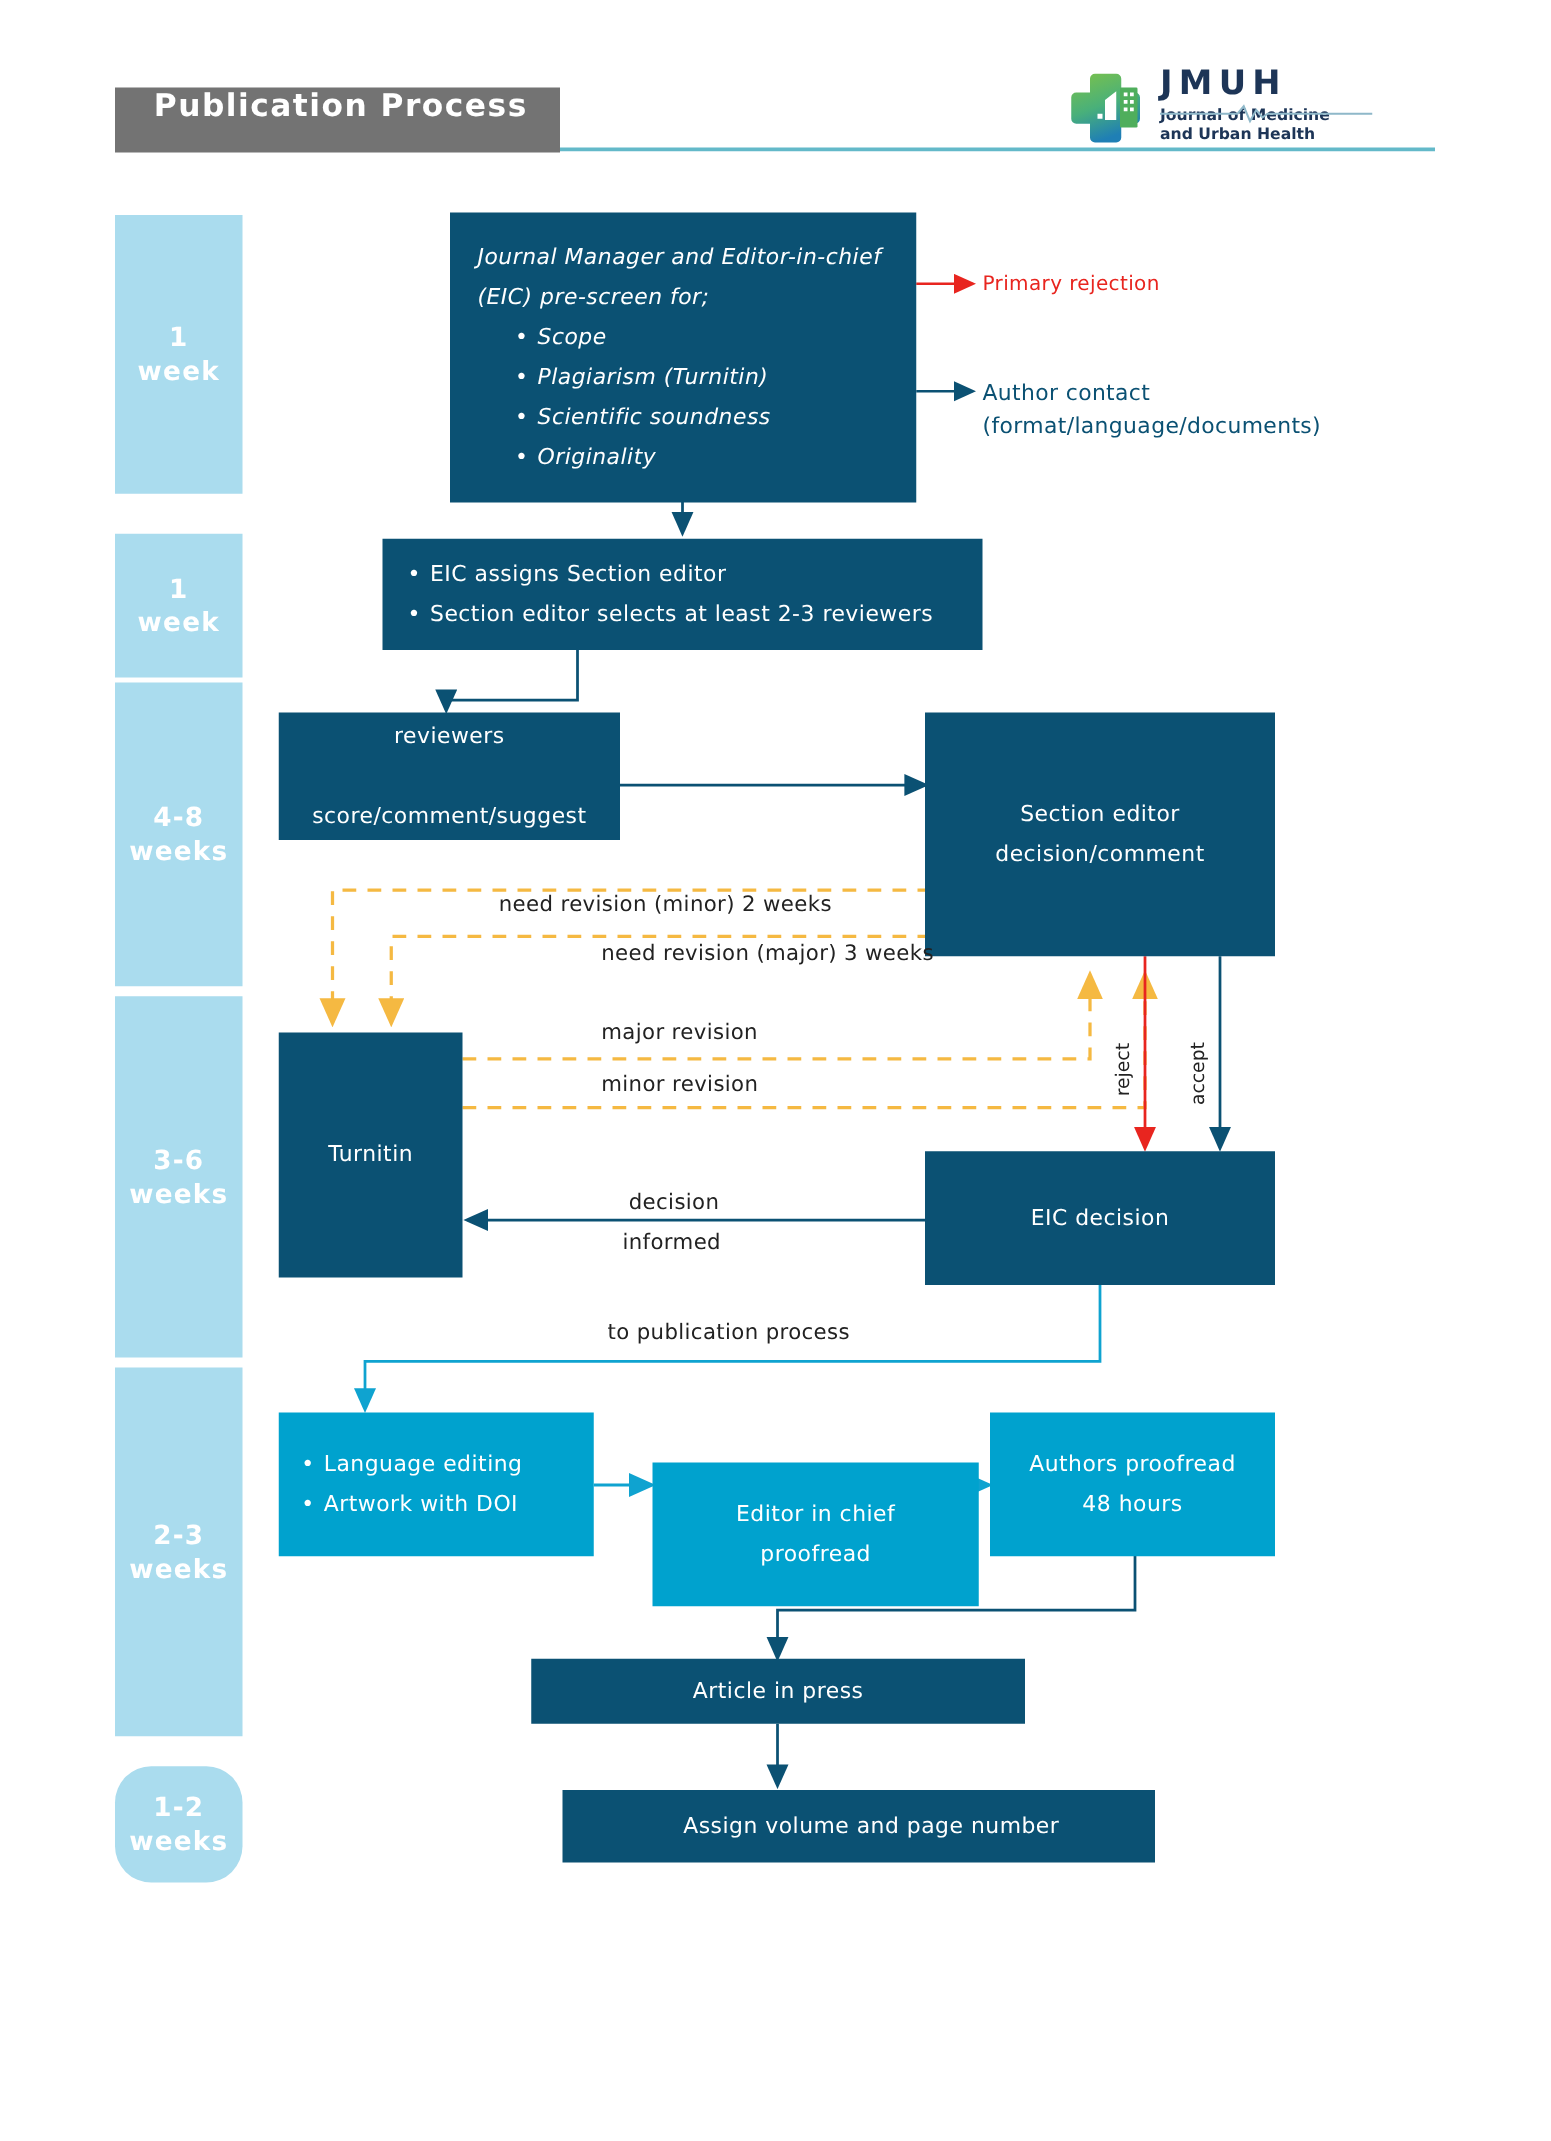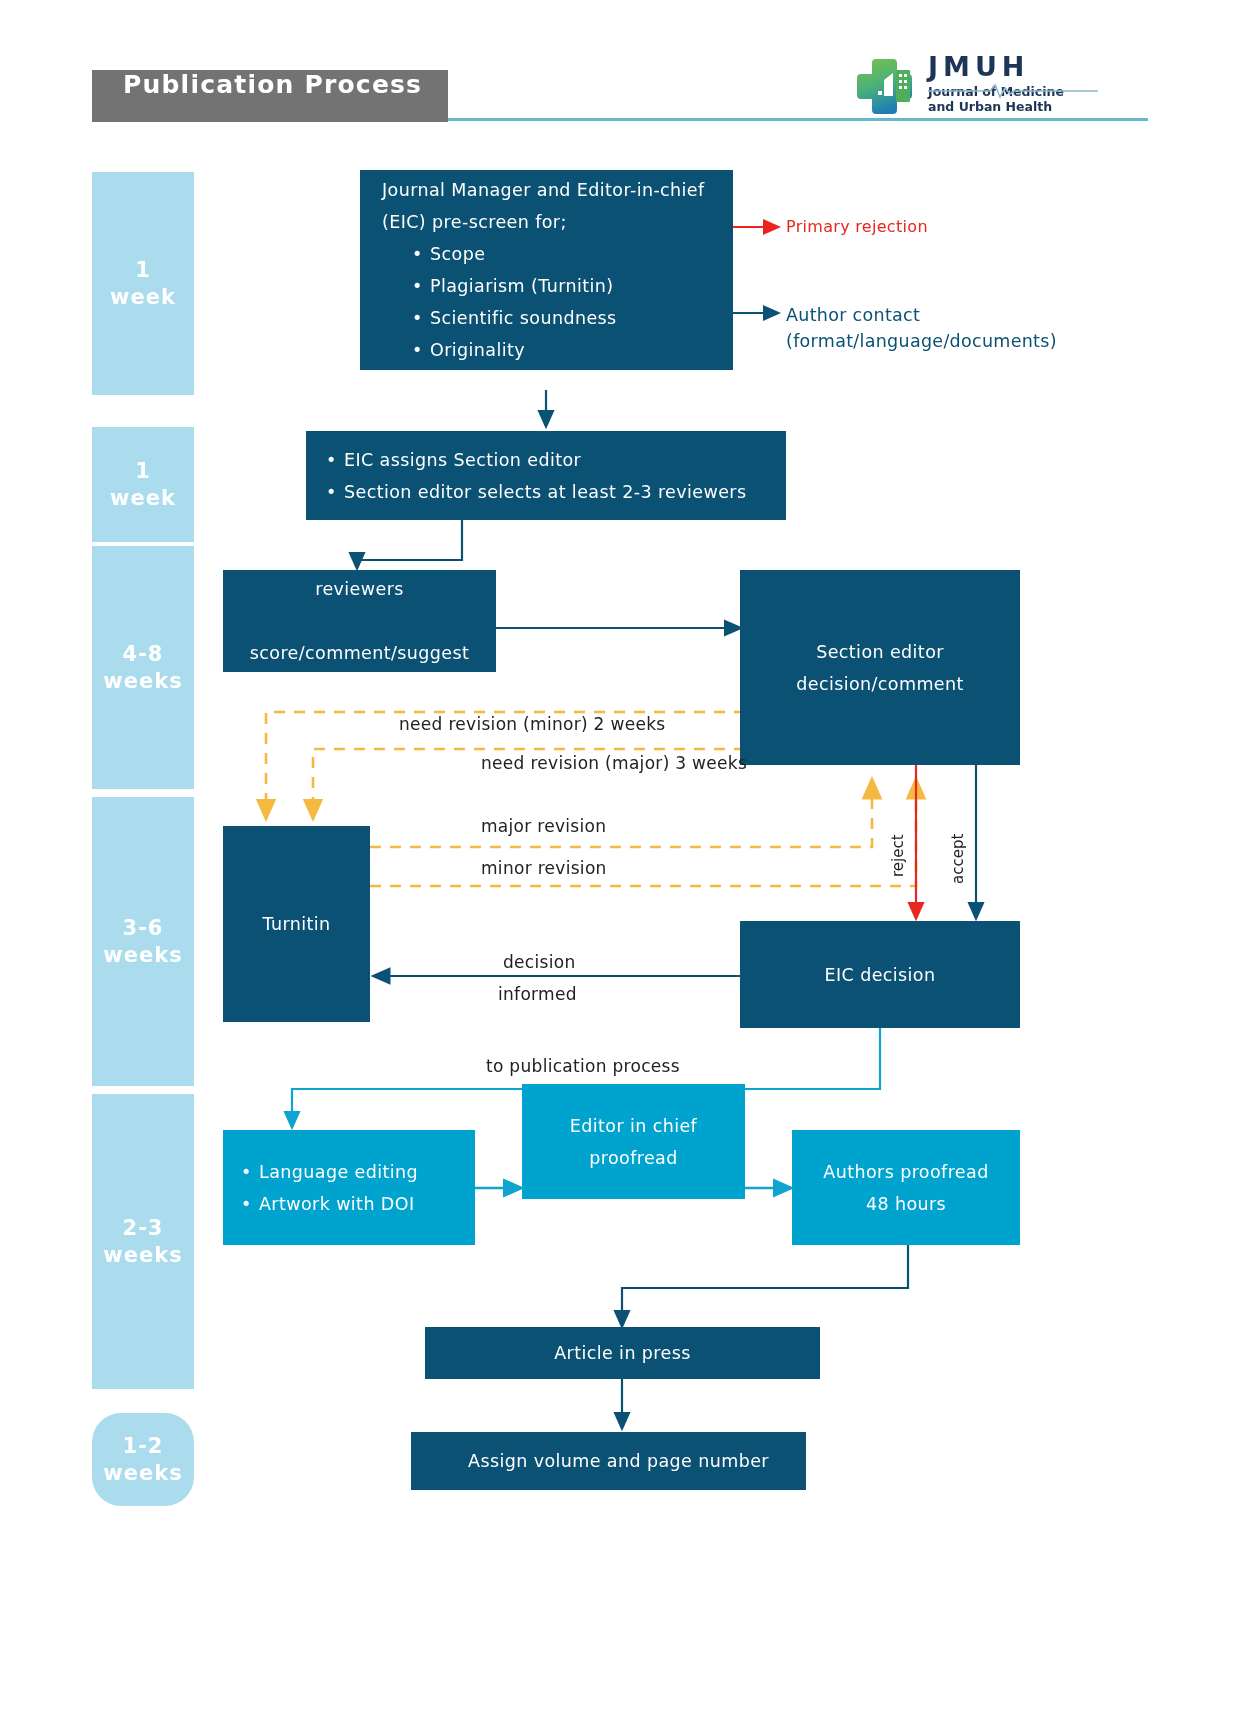--- a/index.html
+++ b/index.html
@@ -210,21 +210,21 @@
 
     <line x1="475" y1="1188" x2="521" y2="1188" stroke="#0fa3d0" stroke-width="2.4" marker-end="url(#arrC)"></line>
 
     <line x1="745" y1="1188" x2="791" y2="1188" stroke="#0fa3d0" stroke-width="2.4" marker-end="url(#arrC)"></line>
 
     <path d="M908 1243 L908 1288 L622 1288 L622 1326" fill="none" stroke="#0b5173" stroke-width="2.2" marker-end="url(#arrD)"></path>
 
     <line x1="622" y1="1379" x2="622" y2="1428" stroke="#0b5173" stroke-width="2.2" marker-end="url(#arrD)"></line>
   </svg>
 
-  <div class="abs box" style="left:360px;top:170px;width:373px;height:200px;padding:2px 22px;">
+  <div class="abs box" style="left:360px;top:170px;width:373px;height:232px;padding:2px 22px;font-style:italic;">
     <div class="box-line">Journal Manager and Editor-in-chief</div>
     <div class="box-line">(EIC) pre-screen for;</div>
     <div class="bullet-line" style="padding-left:30px;">
       <span class="bdot">•</span>
       <span>Scope</span>
     </div>
     <div class="bullet-line" style="padding-left:30px;">
       <span class="bdot">•</span>
       <span>Plagiarism (Turnitin)</span>
     </div>
@@ -271,35 +271,35 @@
     <div class="bullet-line">
       <span class="bdot">•</span>
       <span>Language editing</span>
     </div>
     <div class="bullet-line">
       <span class="bdot">•</span>
       <span>Artwork with DOI</span>
     </div>
   </div>
 
-  <div class="abs lightbox center" style="left:522px;top:1084px;width:223px;height:115px;">
+  <div class="abs lightbox center" style="left:522px;top:1170px;width:261px;height:115px;">
     <div class="box-line">Editor in chief</div>
     <div class="box-line">proofread</div>
   </div>
 
   <div class="abs lightbox center" style="left:792px;top:1130px;width:228px;height:115px;">
     <div class="box-line">Authors proofread</div>
     <div class="box-line">48 hours</div>
   </div>
 
   <div class="abs box center" style="left:425px;top:1327px;width:395px;height:52px;">
     <div class="box-line">Article in press</div>
   </div>
 
-  <div class="abs box center" style="left:411px;top:1432px;width:395px;height:58px;padding-left:20px;">
+  <div class="abs box center" style="left:450px;top:1432px;width:474px;height:58px;padding-left:20px;">
     <div class="box-line">Assign volume and page number</div>
   </div>
 
   <div class="abs lbl-red" style="left:786px;top:217px;">Primary rejection</div>
 
   <div class="abs" style="left:786px;top:302px;">
     <div class="lbl-dark">Author contact</div>
     <div class="lbl-dark">(format/language/documents)</div>
   </div>
 

